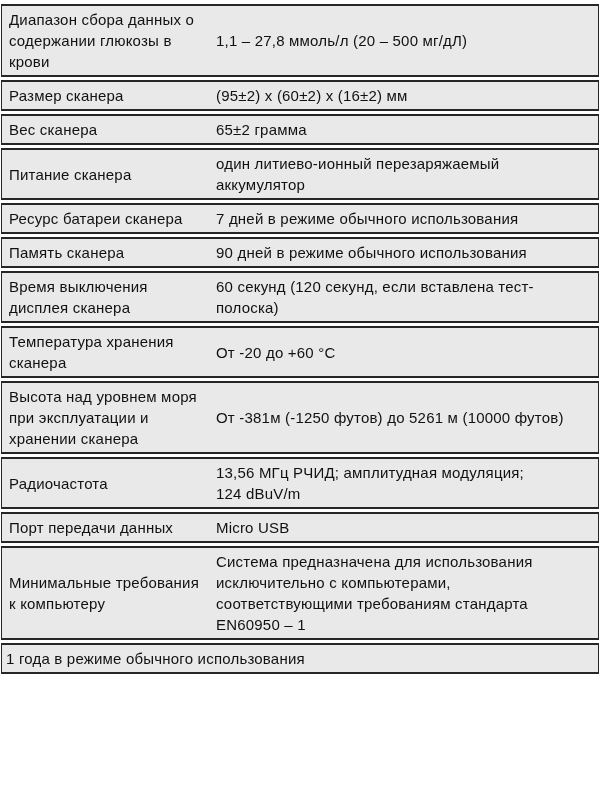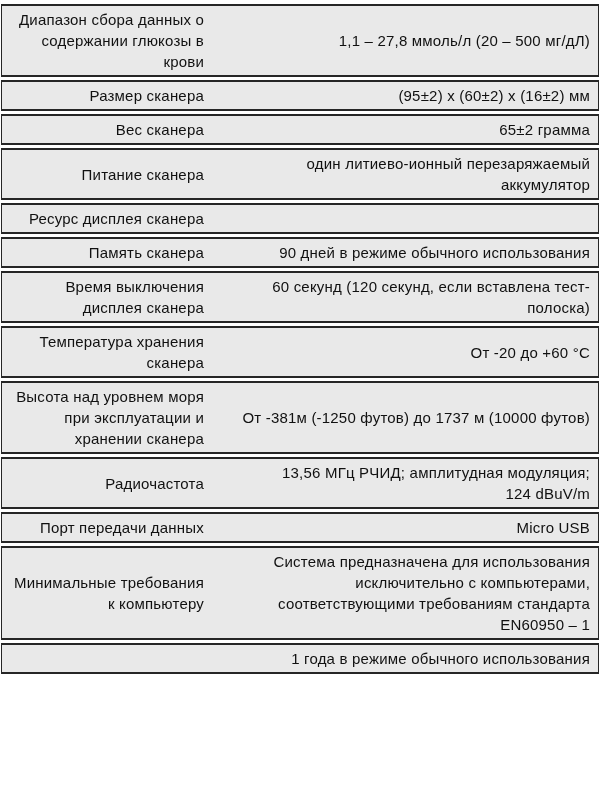--- a/index.html
+++ b/index.html
@@ -23,21 +23,20 @@
     align-items:center;
     background:var(--row-bg);
     border:solid var(--border);
     border-width:2px 1px;
     margin-bottom:3px;
   }
   .cell{
     font-size:15px;
     line-height:21px;
     letter-spacing:0.2px;
-    text-align:right;
   }
   .cell-label{
     flex:0 0 210px;
     padding:3px 8px 3px 7px;
   }
   .cell-value{
     flex:1 1 auto;
     padding:3px 8px 3px 4px;
   }
 </style>
@@ -59,21 +58,22 @@
     <div class="cell cell-label">Вес сканера</div>
     <div class="cell cell-value">65±2 грамма</div>
   </div>
 
   <div class="spec-row">
     <div class="cell cell-label">Питание сканера</div>
     <div class="cell cell-value">один литиево-ионный перезаряжаемый аккумулятор</div>
   </div>
 
   <div class="spec-row">
-    <div class="cell cell-label">Ресурс дисплея сканера</div>
+    <div class="cell cell-label">Ресурс батареи сканера</div>
+    <div class="cell cell-value">7 дней в режиме обычного использования</div>
   </div>
 
   <div class="spec-row">
     <div class="cell cell-label">Память сканера</div>
     <div class="cell cell-value">90 дней в режиме обычного использования</div>
   </div>
 
   <div class="spec-row">
     <div class="cell cell-label">Время выключения дисплея сканера</div>
     <div class="cell cell-value">60 секунд (120 секунд, если вставлена тест-полоска)</div>
@@ -82,21 +82,21 @@
 
 
   <div class="spec-row">
     <div class="cell cell-label">Температура хранения сканера</div>
     <div class="cell cell-value">От -20 до +60 °C</div>
   </div>
 
 
   <div class="spec-row">
     <div class="cell cell-label">Высота над уровнем моря при эксплуатации и хранении сканера</div>
-    <div class="cell cell-value">От -381м (-1250 футов) до 1737 м (10000 футов)</div>
+    <div class="cell cell-value">От -381м (-1250 футов) до 5261 м (10000 футов)</div>
   </div>
 
   <div class="spec-row">
     <div class="cell cell-label">Радиочастота</div>
     <div class="cell cell-value">13,56 МГц РЧИД; амплитудная модуляция; 124&nbsp;dBuV/m</div>
   </div>
 
   <div class="spec-row">
     <div class="cell cell-label">Порт передачи данных</div>
     <div class="cell cell-value">Micro USB</div>

